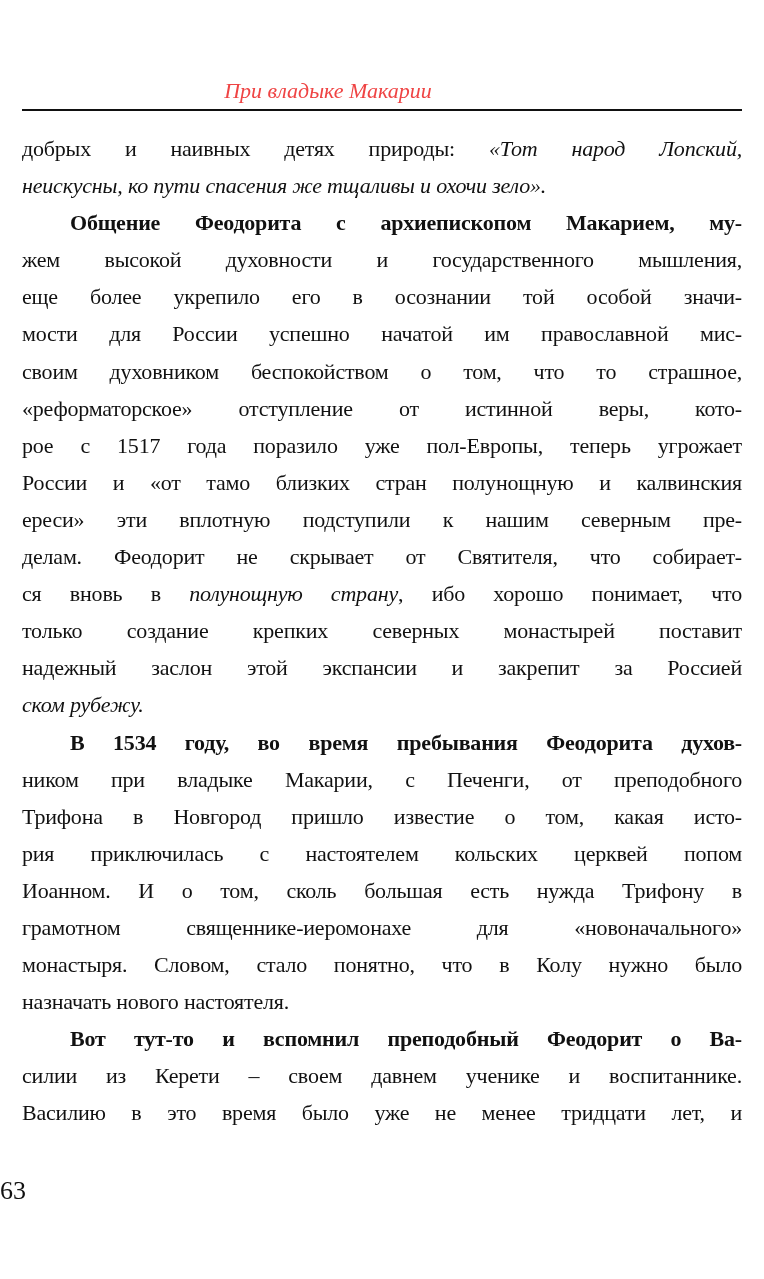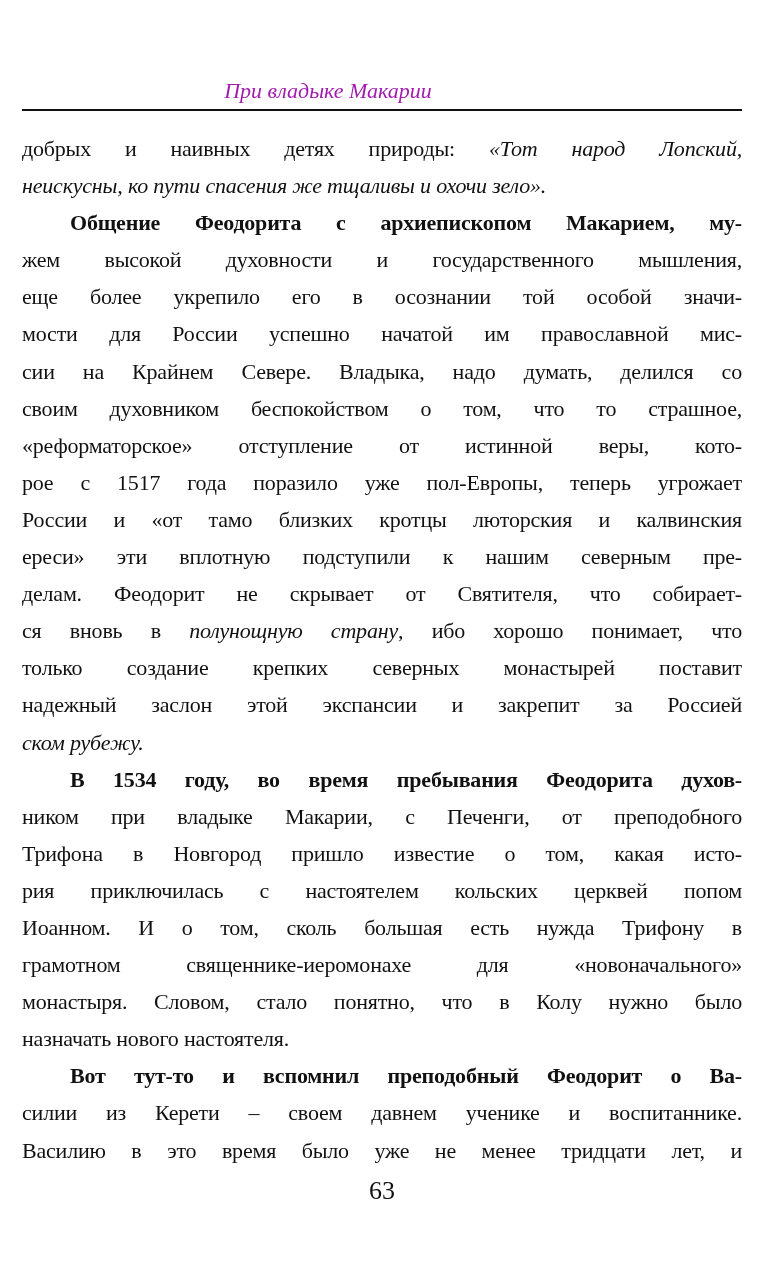--- a/index.html
+++ b/index.html
@@ -1,46 +1,45 @@
 <!DOCTYPE html>
 <html><head>
 <meta charset="utf-8">
 <style>
   html, body { margin:0; padding:0; background:#ffffff; }
   body { width:764px; height:1279px; position:relative; overflow:hidden;
          font-family:"Liberation Serif","DejaVu Serif",serif; color:#111; }
   .running-head { position:absolute; left:0; width:656px; top:78px; text-align:center;
-         font-style:italic; font-size:22px; color:#a21caf; }
+         font-style:italic; font-size:22px; color:#ef4444; }
   .rule { position:absolute; left:22px; width:720px; top:109px; height:2px; background:#111; }
   .body-text { position:absolute; left:22px; width:720px; top:130px; }
   .line { display:block; height:37.1px; line-height:37.1px; font-size:22px; white-space:nowrap;
           text-align:justify; text-align-last:justify; letter-spacing:-0.2px; }
   .line.last { text-align-last:left; }
   .line.indent { padding-left:48px;font-weight:bold; }
   .it { font-style:italic; }
-  .page-number { position:absolute; left:0; width:764px; top:1176px; text-align:center; font-size:26px; }
+  .page-number { position:absolute; left:0; width:764px; top:1176px; text-align:left; font-size:26px; }
 </style>
 </head>
 <body>
 
 <div class="page">
   <div class="running-head">При владыке Макарии</div>
   <div class="rule"></div>
   <div class="body-text" id="body-text">
       <div class="line"><span>добрых и наивных детях природы: </span><span class="it">«Тот народ Лопский,</span></div>
       <div class="line last"><span class="it">неискусны, ко пути спасения же тщаливы и охочи зело».</span></div>
       <div class="line indent"><span>Общение Феодорита с архиепископом Макарием, му-</span></div>
       <div class="line"><span>жем высокой духовности и государственного мышления,</span></div>
       <div class="line"><span>еще более укрепило его в осознании той особой значи-</span></div>
       <div class="line"><span>мости для России успешно начатой им православной мис-</span></div>
-      <div class="line"><span>сии на Крайнем Севере. Владыка, надо думать, делился со</span></div>
       <div class="line"><span>своим духовником беспокойством о том, что то страшное,</span></div>
       <div class="line"><span>«реформаторское» отступление от истинной веры, кото-</span></div>
       <div class="line"><span>рое с 1517 года поразило уже пол-Европы, теперь угрожает</span></div>
-      <div class="line"><span>России и «от тамо близких кротцы люторския и калвинския</span></div>
+      <div class="line"><span>России и «от тамо близких стран полунощную и калвинския</span></div>
       <div class="line"><span>ереси» эти вплотную подступили к нашим северным пре-</span></div>
       <div class="line"><span>делам. Феодорит не скрывает от Святителя, что собирает-</span></div>
       <div class="line"><span>ся вновь в </span><span class="it">полунощную страну</span><span>, ибо хорошо понимает, что</span></div>
       <div class="line"><span>только создание крепких северных монастырей поставит</span></div>
       <div class="line"><span>надежный заслон этой экспансии и закрепит за Россией</span></div>
       <div class="line last"><span class="it">ском рубежу.</span></div>
       <div class="line indent"><span>В 1534 году, во время пребывания Феодорита духов-</span></div>
       <div class="line"><span>ником при владыке Макарии, с Печенги, от преподобного</span></div>
       <div class="line"><span>Трифона в Новгород пришло известие о том, какая исто-</span></div>
       <div class="line"><span>рия приключилась с настоятелем кольских церквей попом</span></div>

